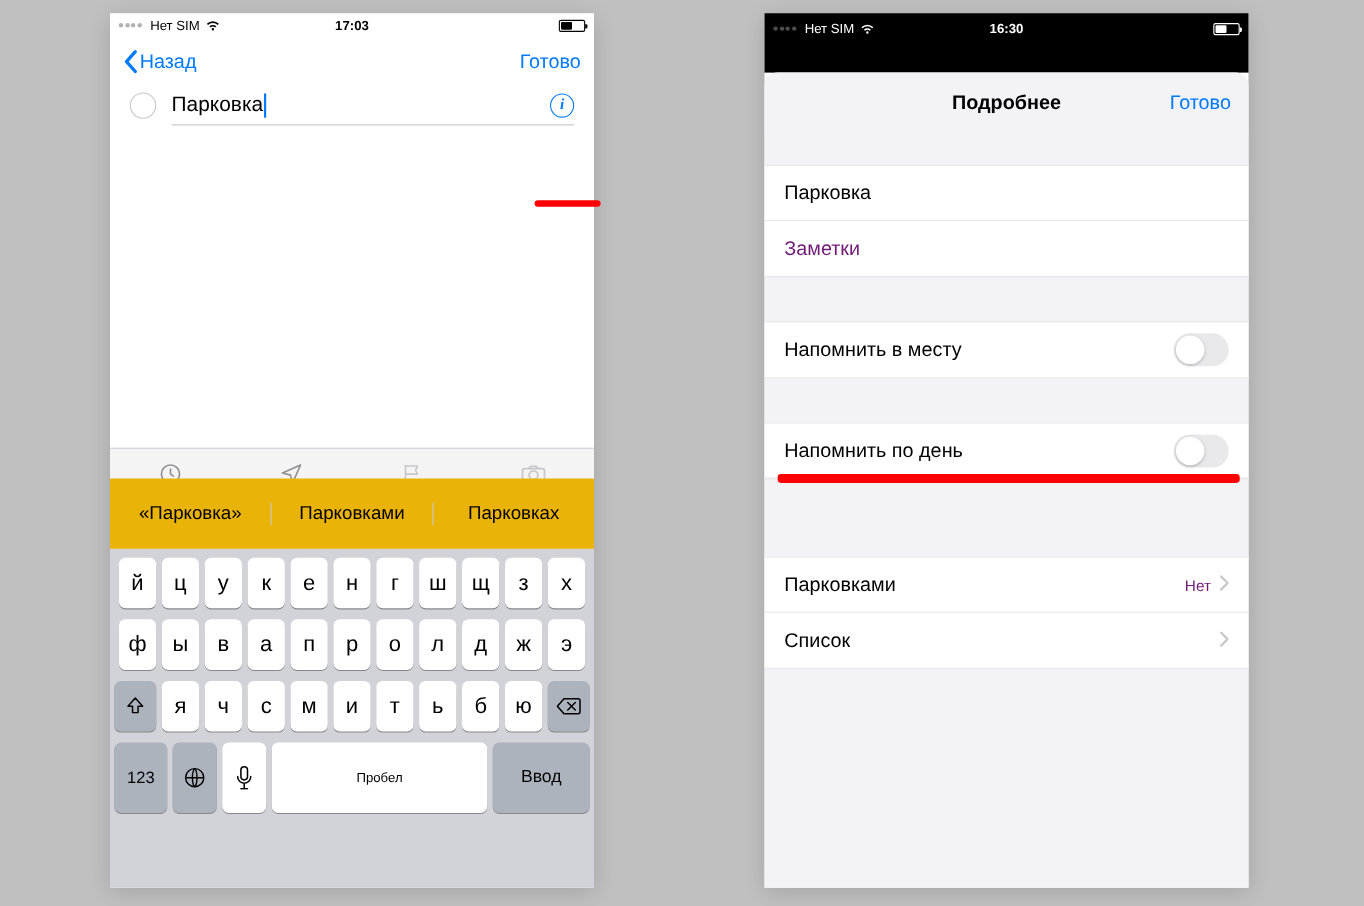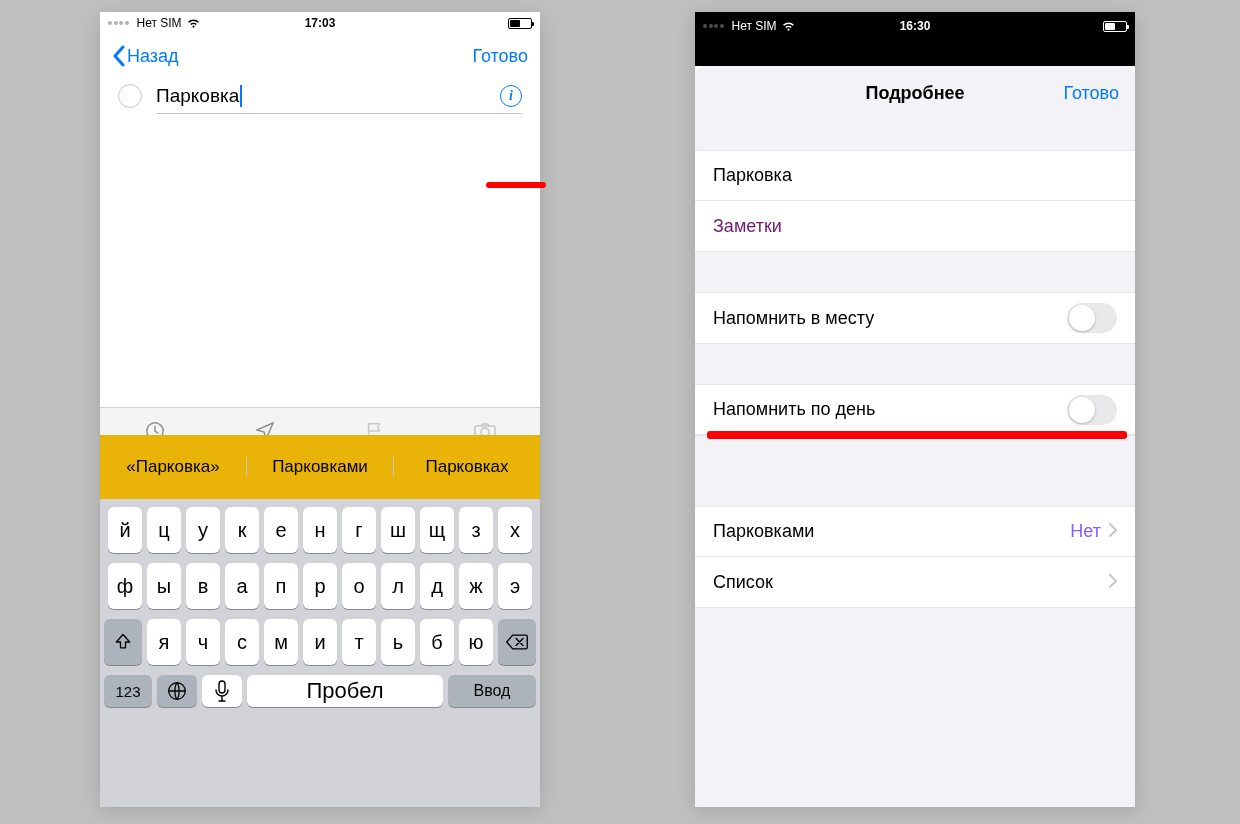--- a/index.html
+++ b/index.html
@@ -78,42 +78,42 @@
   .sugg:last-child{border-right:none;}
 
   
   .keyboard{position:absolute;left:0;right:0;bottom:0;height:308px;background:#d1d3d9;padding:8px 4px 6px;display:flex;flex-direction:column;gap:10px;}
   .krow{display:flex;gap:5px;justify-content:center;}
   .key{background:#fff;border-radius:6px;box-shadow:0 1px 0 #888;height:46px;display:flex;align-items:center;justify-content:center;font-size:20px;color:#000;flex:1;min-width:0;}
   .krow.r2{padding:0 2px;}
   .krow.r3 .key-func{background:#adb3bd;flex:0 0 48px;}
   .key-func{background:#adb3bd;}
   .krow.r4{gap:5px;}
-  .krow.r4 .key{height:32px;}
+  .krow.r4 .key{height:64px;}
   .key-123{background:#adb3bd;flex:0 0 48px;font-size:15px;}
   .key-globe{background:#adb3bd;flex:0 0 40px;}
   .key-mic{background:#fff;flex:0 0 40px;}
-  .key-space{flex:1;font-size:22px;}
+  .key-space{flex:1;font-size:12px;}
   .key-return{background:#adb3bd;flex:0 0 88px;font-size:16px;}
   .krow.r3 .key{flex:1;}
   .krow.r1 .key, .krow.r2 .key{flex:0 0 34px;}
   .krow.r3 .key.letter{flex:0 0 34px;}
 
   
   .black-top{background:#000;height:54px;}
   .sheet{position:absolute;left:0;right:0;top:54px;bottom:0;background:#f2f2f7;border-radius:12px 12px 0 0;overflow:hidden;}
   .sheet-nav{height:54px;display:flex;align-items:center;justify-content:center;position:relative;background:#f2f2f7;}
   .sheet-title{font-size:18px;font-weight:600;color:#000;}
   .sheet-done{position:absolute;right:16px;color:#007aff;font-size:18px;font-weight:500;}
   .group{background:#fff;border-top:1px solid #e5e5ea;border-bottom:1px solid #e5e5ea;}
   .cell{min-height:50px;display:flex;align-items:center;padding:0 18px;font-size:18px;color:#000;position:relative;border-bottom:1px solid #e5e5ea;}
   .cell:last-child{border-bottom:none;}
   .cell.placeholder{color:#701a75;}
   .cell .spacer{flex:1;}
-  .cell .value{color:#8b5cf6;font-size:18px;}
+  .cell .value{color:#701a75;font-size:14px;}
   .chevron{color:#c7c7cc;margin-left:8px;}
   .switch{width:50px;height:30px;background:#e9e9eb;border-radius:15px;position:relative;}
   .switch::after{content:'';position:absolute;left:2px;top:2px;width:26px;height:26px;background:#fff;border-radius:50%;box-shadow:0 1px 3px rgba(0,0,0,0.25);}
   .group-gap{height:40px;}
   .group-gap.small{height:30px;}
 
 </style>
 </head>
 <body>
 

